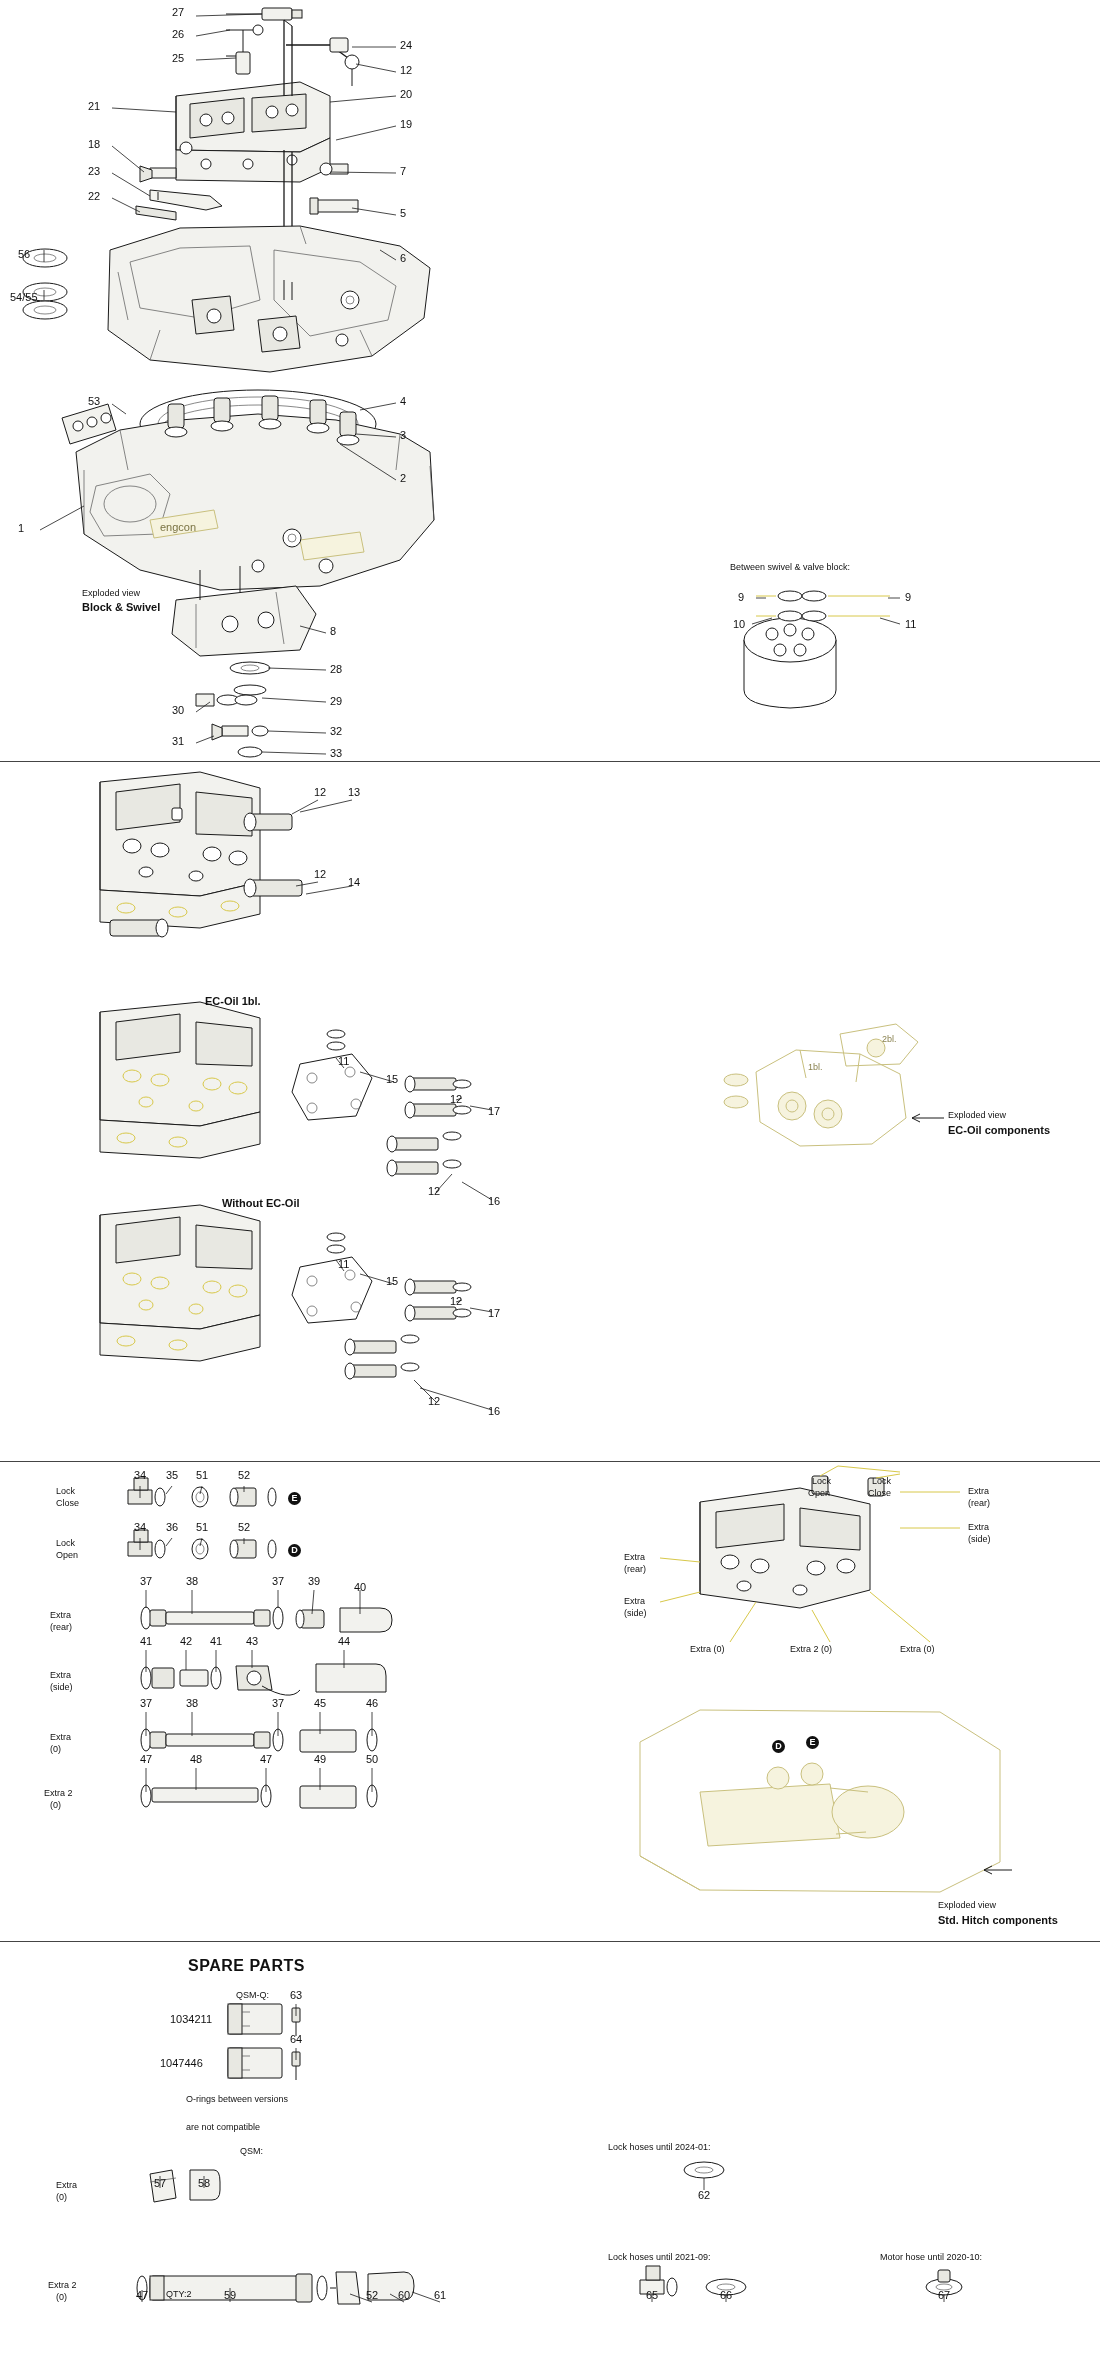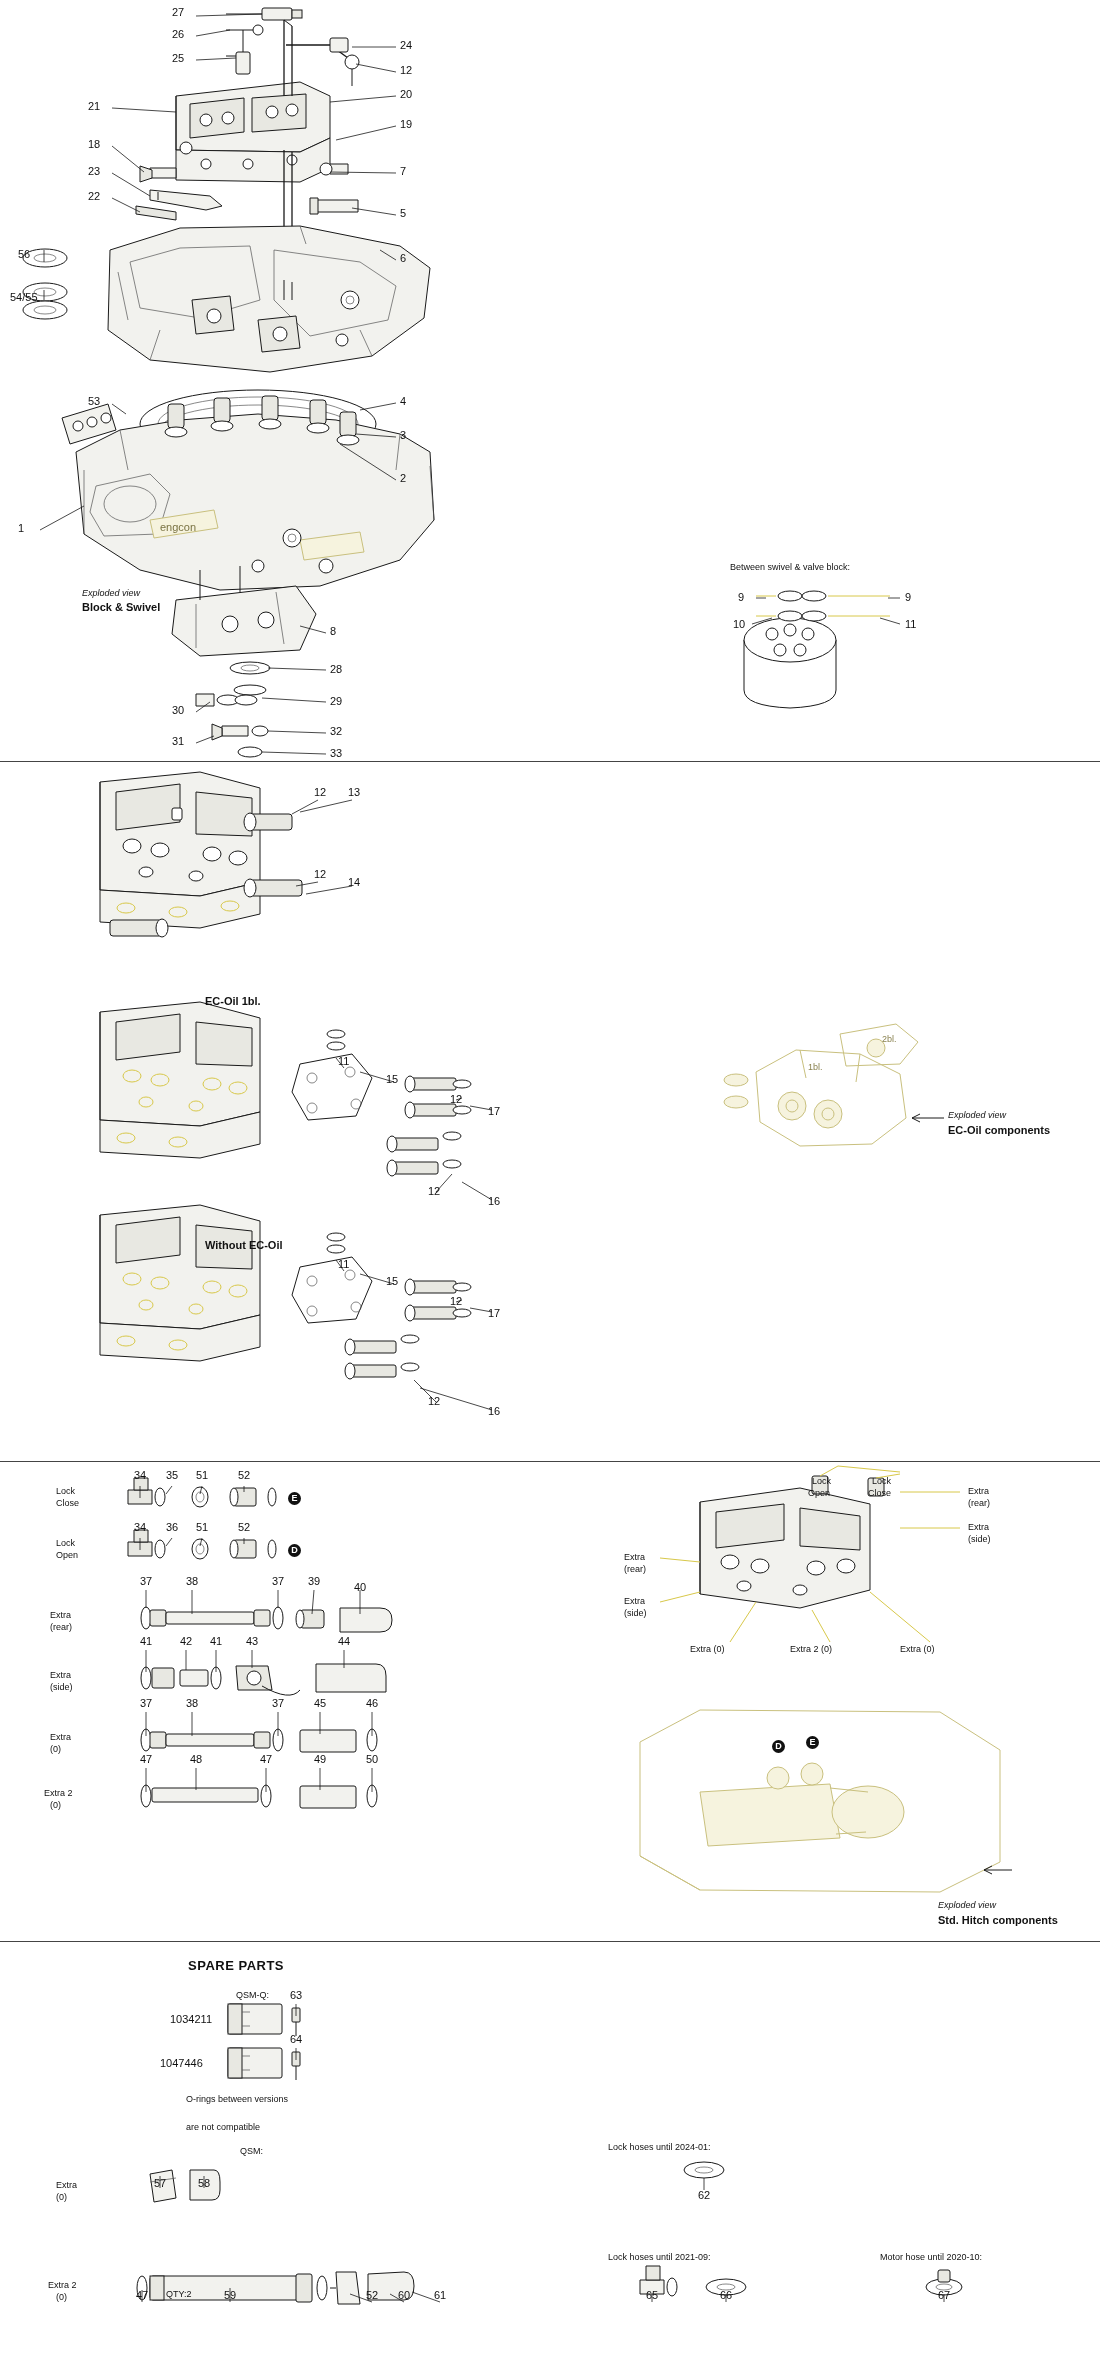--- a/index.html
+++ b/index.html
@@ -2,33 +2,33 @@
 <html><head>
 <meta charset="utf-8">
 <style>
   html,body{margin:0;padding:0;background:#ffffff;}
   body{font-family:"Liberation Sans", sans-serif;color:#111;}
   #page{position:relative;width:1100px;height:2380px;overflow:hidden;background:#fff;}
   .sec{position:absolute;left:0;width:1100px;border-bottom:1px solid #444;box-sizing:border-box;}
   .lbl{position:absolute;font-size:11px;line-height:11px;color:#111;white-space:nowrap;}
   .lbl.sm{font-size:9px;line-height:10px;}
   .lbl.b{font-weight:bold;}
-  .lbl.i{font-style:italic;}
+  .lbl.i{}
   svg{position:absolute;left:0;top:0;overflow:visible;}
   .blk{fill:none;stroke:#1a1a1a;stroke-width:1;}
   .blk2{fill:none;stroke:#1a1a1a;stroke-width:1.3;}
   .thin{fill:none;stroke:#555;stroke-width:0.7;}
   .ghost{fill:none;stroke:#c9c07e;stroke-width:1;}
   .ylw{fill:none;stroke:#d8c84a;stroke-width:1;}
   .fillw{fill:#ffffff;stroke:#1a1a1a;stroke-width:1;}
   .fillg{fill:#f2f2ee;stroke:#1a1a1a;stroke-width:1;}
   .fillgg{fill:#e8e8e2;stroke:#1a1a1a;stroke-width:1;}
   .fillgho{fill:#f6f3de;stroke:#c9c07e;stroke-width:1;}
   .bullet{display:inline-block;width:13px;height:13px;border-radius:50%;background:#111;color:#fff;font-size:9px;line-height:13px;text-align:center;font-weight:bold;}
-  .spare-title{font-size:13px;font-weight:bold;letter-spacing:0.5px;text-align:center;}
+  .spare-title{font-size:16px;font-weight:bold;letter-spacing:0.5px;text-align:center;}
 </style>
 </head>
 <body>
 
 <div id="page">
 
   <div class="sec" style="top:0;height:762px;">
     <svg width="1100" height="762">
 
       <g>
@@ -416,21 +416,21 @@
     <div class="lbl" style="left:488px;top:434px;">16</div>
 
     <div class="lbl" style="left:338px;top:497px;">11</div>
     <div class="lbl" style="left:386px;top:514px;">15</div>
     <div class="lbl" style="left:450px;top:534px;">12</div>
     <div class="lbl" style="left:488px;top:546px;">17</div>
     <div class="lbl" style="left:428px;top:634px;">12</div>
     <div class="lbl" style="left:488px;top:644px;">16</div>
 
     <div class="lbl b" style="left:205px;top:234px;">EC-Oil 1bl.</div>
-    <div class="lbl b" style="left:205px;top:436px;margin-top:42px;">Without EC-Oil</div>
+    <div class="lbl b" style="left:222px;top:436px;">Without EC-Oil</div>
     <div class="lbl sm" style="left:808px;top:300px;color:#8a8250;">1bl.</div>
     <div class="lbl sm" style="left:882px;top:272px;color:#8a8250;">2bl.</div>
     <div class="lbl sm i" style="left:948px;top:348px;">Exploded view</div>
     <div class="lbl b" style="left:948px;top:363px;">EC-Oil components</div>
   </div>
 
   <div class="sec" style="top:1462px;height:480px;">
     <svg width="1100" height="480">
 
       <g transform="translate(0,22)">

